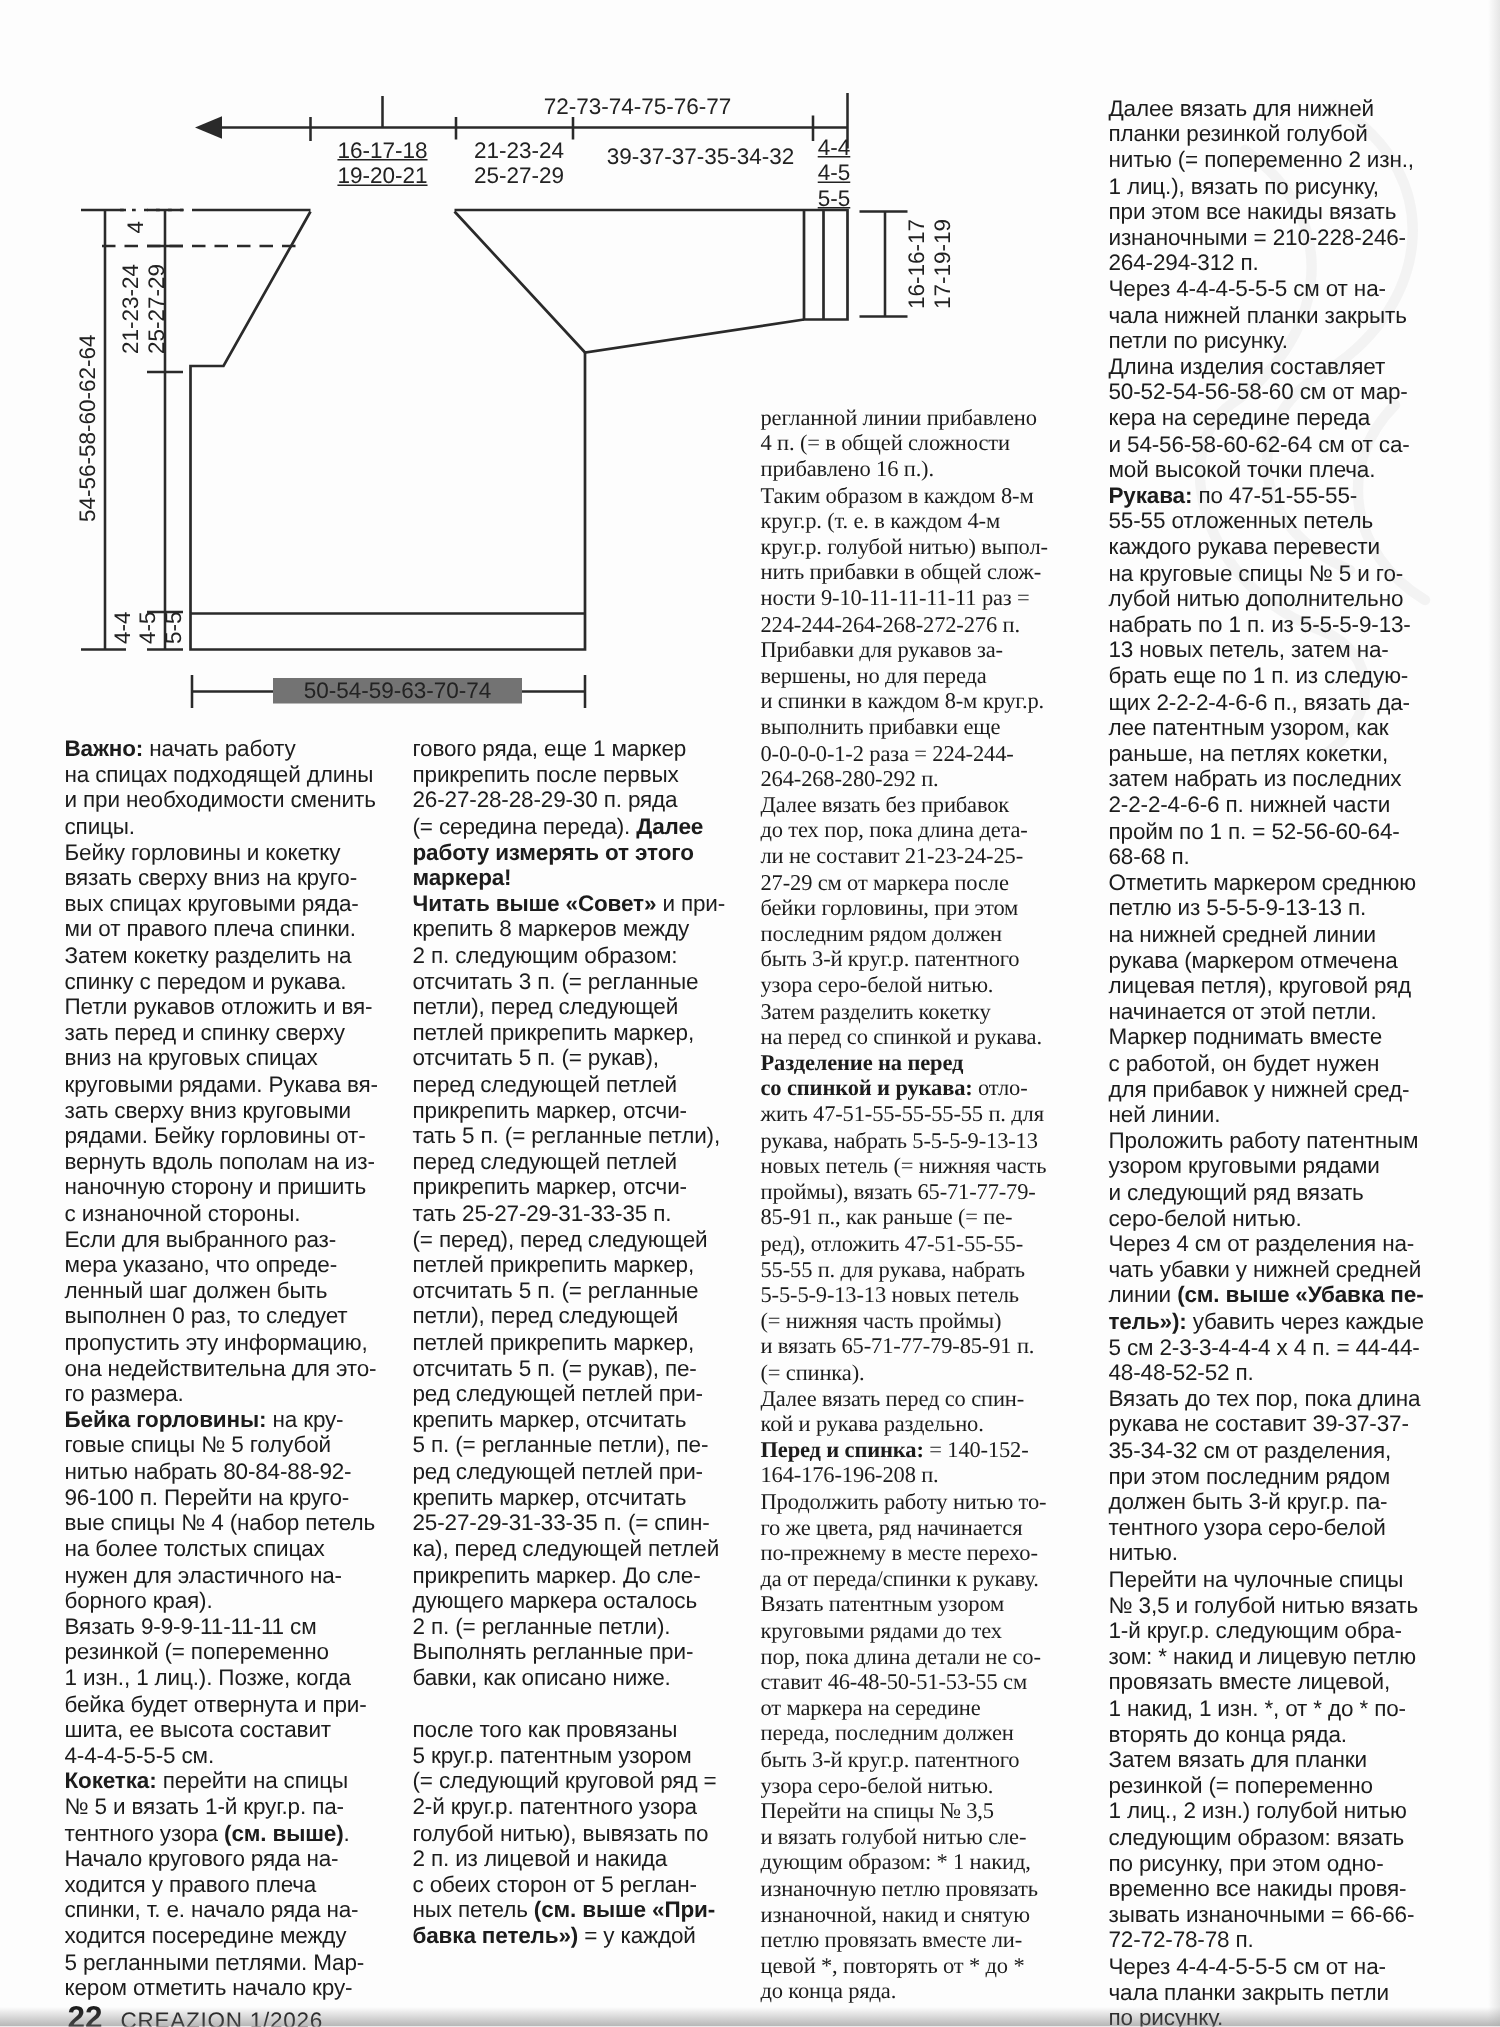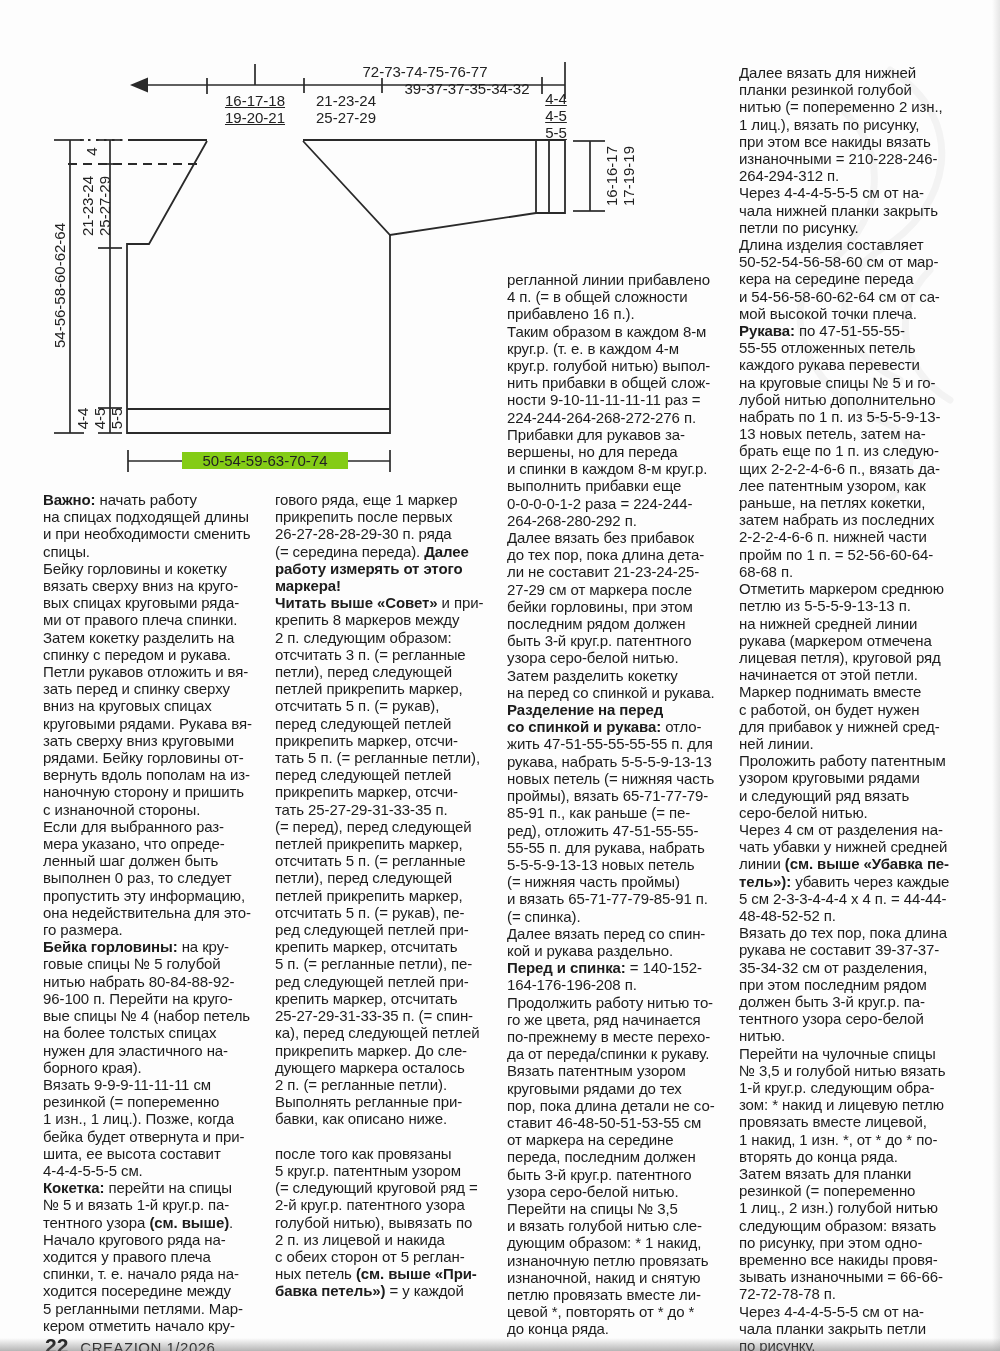--- a/index.html
+++ b/index.html
@@ -12,21 +12,21 @@
     position:absolute;width:232px;font-size:15px;line-height:17.2px;
     white-space:pre-line;letter-spacing:-0.1px;
   }
   .col strong{font-weight:bold;}
   .dlabel{
     position:absolute;font-size:15px;line-height:17px;white-space:pre-line;
     color:#222;
   }
   .center{text-align:center;}
   .rot{transform:rotate(-90deg);text-align:center;}
-  .onwhite{background:#84cc16;padding:0 5px;}
+  .onwhite{background:#737373;padding:0 5px;}
   #schematic{position:absolute;left:0;top:0;}
   #watermark{position:absolute;left:770px;top:60px;opacity:.55;}
   .footer{position:absolute;left:45px;top:1320px;display:flex;align-items:baseline;gap:12px;}
   .footer .pagenum{font-size:21px;font-weight:bold;margin-top:14px;}
   .footer .mag{font-size:15px;letter-spacing:.5px;}
   .edge-bottom{
     position:absolute;left:0;right:0;bottom:0;height:13px;
     background:linear-gradient(to top,rgba(110,110,110,.5),rgba(255,255,255,0));
   }
   .edge-right{
@@ -90,21 +90,21 @@
     <path d="M303,140 L565,140 L565,213 L536,213 L536,140"></path>
     <line x1="549" y1="140" x2="549" y2="213"></line>
   </g>
 </svg>
 
 <div class="dlabel center" style="left:330px;top:63px;width:190px;">72-73-74-75-76-77</div>
 <div class="dlabel center" style="left:205px;top:92px;width:100px;text-decoration:underline;">16-17-18
 19-20-21</div>
 <div class="dlabel center" style="left:296px;top:92px;width:100px;">21-23-24
 25-27-29</div>
-<div class="dlabel center" style="left:384px;top:80px;width:166px;text-align:center;">39-37-37-35-34-32</div>
+<div class="dlabel center" style="left:384px;top:96px;width:166px;text-align:center;">39-37-37-35-34-32</div>
 <div class="dlabel center" style="left:531px;top:90px;width:50px;text-decoration:underline;">4-4
 4-5
 5-5</div>
 
 <div class="dlabel rot" style="left:-16px;top:277px;width:150px;height:17px;">54-56-58-60-62-64</div>
 <div class="dlabel rot" style="left:81px;top:143px;width:20px;height:17px;">4</div>
 <div class="dlabel rot" style="left:56px;top:189px;width:80px;height:34px;">21-23-24
 25-27-29</div>
 <div class="dlabel rot" style="left:76px;top:393px;width:46px;height:51px;">4-4
 4-5
@@ -203,21 +203,21 @@
 </span><span>
 после того как провязаны
 5 круг.р. патентным узором
 (= следующий круговой ряд =
 2-й круг.р. патентного узора
 голубой нитью), вывязать по
 2 п. из лицевой и накида
 с обеих сторон от 5 реглан-
 ных петель </span><strong>(см. выше «При-
 бавка петель»)</strong><span> = у каждой</span></div>
-<div class="col" style="left:507px;top:271px;"><span>регланной линии прибавлено
+<div class="col" style="left:507px;top:271px;font-family:Liberation Serif, serif;"><span>регланной линии прибавлено
 4 п. (= в общей сложности
 прибавлено 16 п.).
 Таким образом в каждом 8-м
 круг.р. (т. е. в каждом 4-м
 круг.р. голубой нитью) выпол-
 нить прибавки в общей слож-
 ности 9-10-11-11-11-11 раз =
 224-244-264-268-272-276 п.
 Прибавки для рукавов за-
 вершены, но для переда

